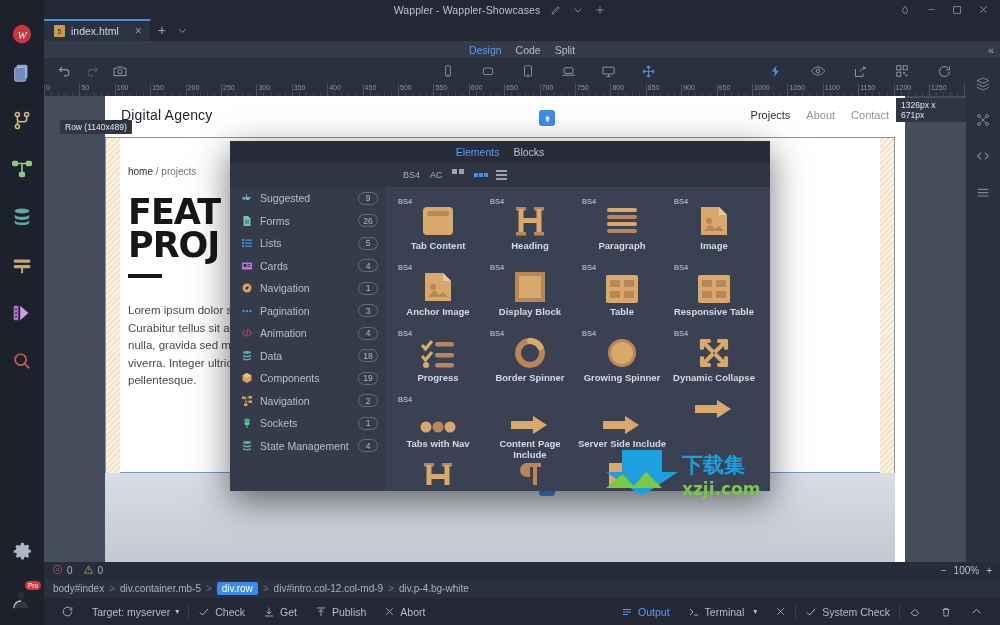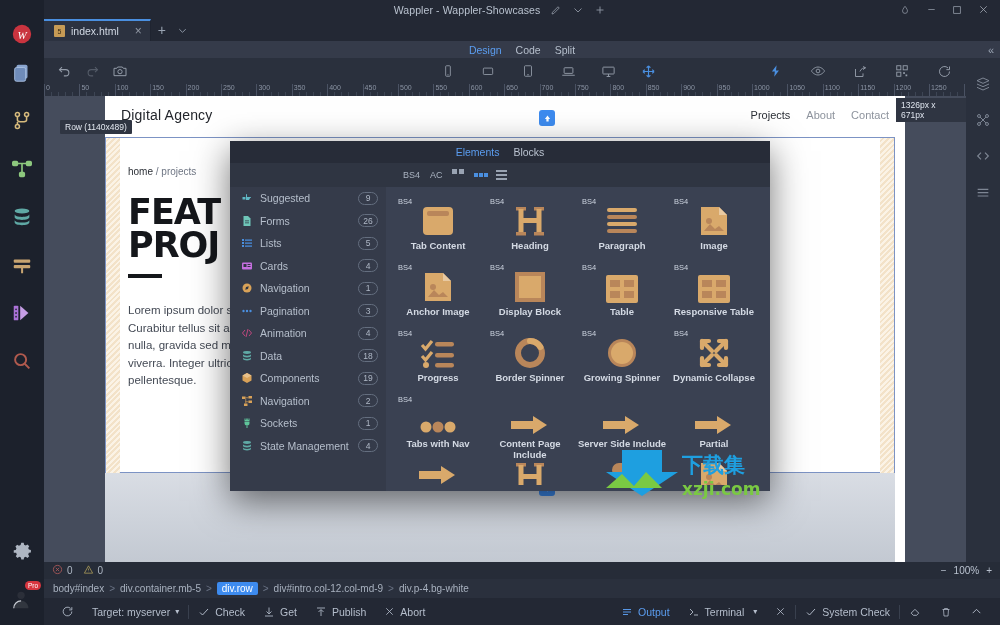--- a/index.html
+++ b/index.html
@@ -1037,29 +1037,20 @@
         </div>
         <div class="el">
           <span class="gi">
             <svg width="38" height="20" viewBox="0 0 38 20">
               <rect x="0" y="6" width="24" height="8" fill="#d9a96b"></rect>
               <path d="M22 1l14 9-14 9z" fill="#d9a96b"></path>
             </svg>
           </span>
           <span class="elab">Server Side Include</span>
         </div>
-        <div class="el">
-          <span class="gi">
-            <svg width="38" height="20" viewBox="0 0 38 20">
-              <rect x="0" y="6" width="24" height="8" fill="#d9a96b"></rect>
-              <path d="M22 1l14 9-14 9z" fill="#d9a96b"></path>
-            </svg>
-          </span>
-          <span class="elab">Partial</span>
-        </div>
         <div class="el" style="height: 24px; overflow: hidden;">
           <span class="gi">
             <svg width="38" height="20" viewBox="0 0 38 20">
               <rect x="0" y="6" width="24" height="8" fill="#d9a96b"></rect>
               <path d="M22 1l14 9-14 9z" fill="#d9a96b"></path>
             </svg>
           </span>
         </div>
         <div class="el" style="height: 24px; overflow: hidden;">
           <span class="gi">

